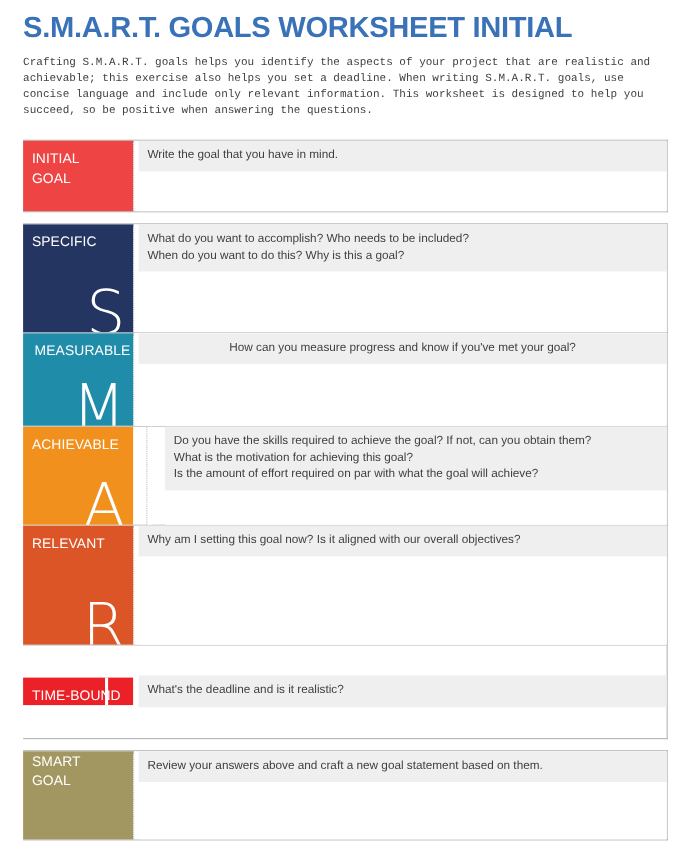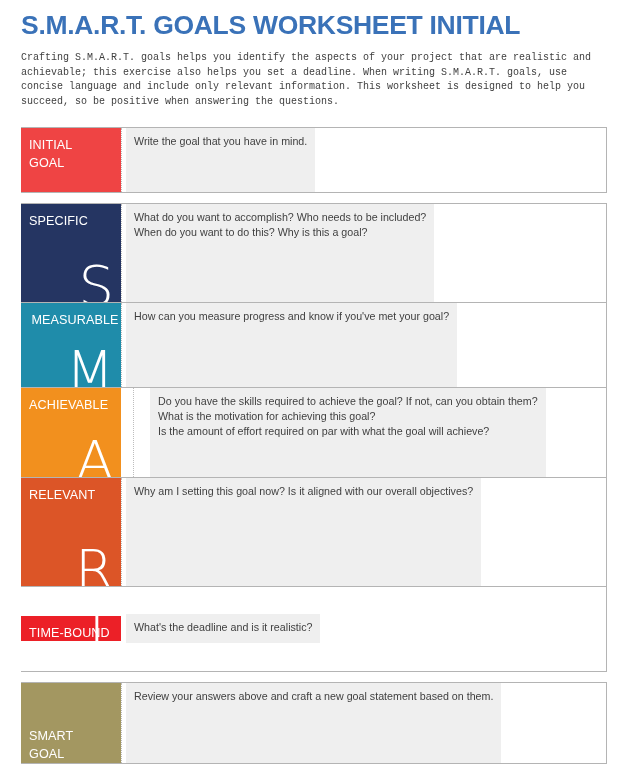--- a/index.html
+++ b/index.html
@@ -108,21 +108,21 @@
     width: 5px;
     min-width: 5px;
     background: #ffffff;
     border-left: 1px dotted #bdbdbd;
     box-sizing: border-box;
   }
 
   .content-cell {
     flex: 1;
     display: flex;
-    flex-direction: row;
+    flex-direction: column;
     box-sizing: border-box;
     background: #ffffff;
   }
   .question {
     background: #efefef;
     padding: 6px 8px 7px 8px;
     font-size: 10.7px;
     line-height: 1.42;
     color: #3f3f3f;
   }
@@ -137,21 +137,21 @@
   .h-specific { height: 100px; }
   .h-measurable { height: 85px; text-align: center; }
   .h-achievable { height: 90px; gap: 12px; }
   .h-relevant { height: 109px; }
   .h-timebound { height: 85px; align-items: center; }
   .h-smart { height: 82px; }
 
   
   .label-cell.vmid {
     display: flex;
-    align-items: flex-end;
+    align-items: flex-start;
     padding-top: 0;
   }
 </style>
 </head>
 <body>
 
 <div class="page">
 
   <div class="header">
     <h1 class="doc-title">S.M.A.R.T. GOALS WORKSHEET INITIAL</h1>

